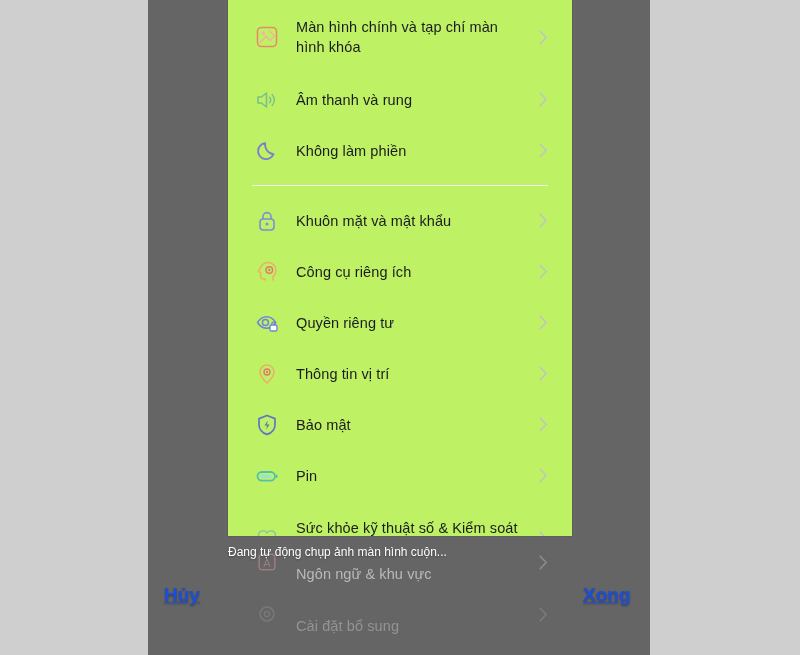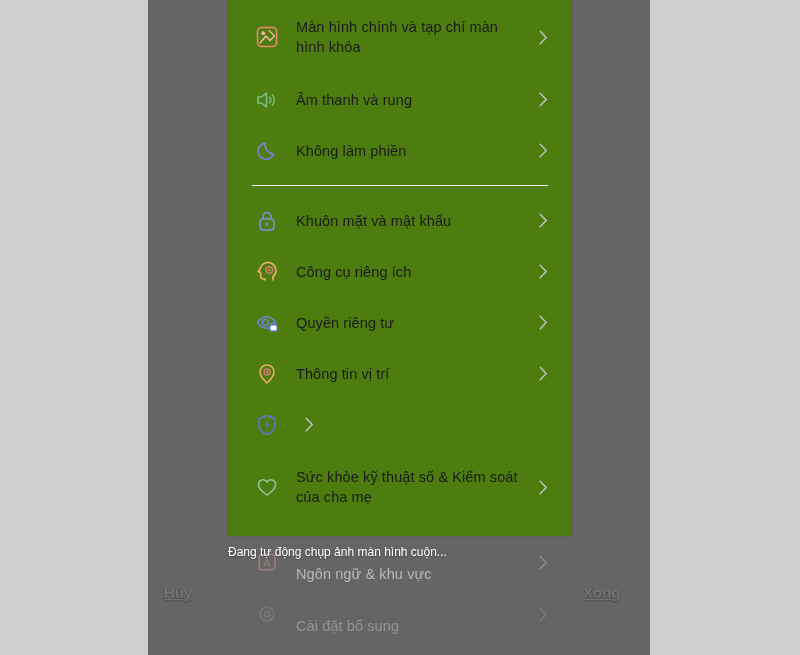--- a/index.html
+++ b/index.html
@@ -37,21 +37,21 @@
     background: #656565;
   }
 
   
   .phone-screen {
     position: absolute;
     top: 0;
     left: 228px;
     width: 344px;
     height: 536px;
-    background: #4d7c0f;
+    background: #bef264;
     overflow: hidden;
     box-shadow: 0 0 0 1px rgba(0,0,0,0.05);
   }
 
   .settings-list {
     position: absolute;
     top: 0;
     left: 0;
     width: 344px;
   }
@@ -118,23 +118,23 @@
     top: 544px;
     text-align: left;
     font-size: 12px;
     line-height: 1.42;
     font-weight: 400;
     color: #ffffff;
     text-shadow: 0 1px 2px rgba(0,0,0,0.35);
   }
   .ovl-btn {
     position: absolute;
-    font-size: 15px;
+    font-size: 19px;
     font-weight: 700;
-    color: #737373;
+    color: #1d4ed8;
     text-shadow: 0 1px 2px rgba(0,0,0,0.4);
     cursor: pointer;
     user-select: none;
     text-decoration: underline;
   }
   .ovl-btn.cancel { left: 164px; top: 584px; }
   .ovl-btn.done   { left: 583px; top: 584px; }
 
   svg { display: block; overflow: visible; }
 </style>
@@ -265,27 +265,43 @@
         </span>
       </div>
 
       <div class="row">
         <span class="row-icon">
           <svg width="26" height="26" viewBox="0 0 26 26">
             <path d="M13 3.5 L21 6.6 V12.4 C21 17 17.6 20.8 13 22.4 C8.4 20.8 5 17 5 12.4 V6.6 Z" fill="none" stroke="#6274c8" stroke-width="1.7" stroke-linejoin="round"></path>
             <path d="M13.8 8.4 L10.4 13.4 H13 L12.2 17.4 L15.6 12.4 H13 Z" fill="#6274c8"></path>
           </svg>
         </span>
-        <span class="chev">
-          <svg width="9" height="15" viewBox="0 0 9 15">
-              <path d="M1.2 1.2 L7.2 7.5 L1.2 13.8" fill="none" stroke="currentColor" stroke-width="1.5" stroke-linecap="round" stroke-linejoin="round"></path>
-            </svg>
-        </span>
-      </div>
-
+        <span class="row-label">Bảo mật</span>
+        <span class="chev">
+          <svg width="9" height="15" viewBox="0 0 9 15">
+              <path d="M1.2 1.2 L7.2 7.5 L1.2 13.8" fill="none" stroke="currentColor" stroke-width="1.5" stroke-linecap="round" stroke-linejoin="round"></path>
+            </svg>
+        </span>
+      </div>
+
+      <div class="row">
+        <span class="row-icon">
+          <svg width="26" height="26" viewBox="0 0 26 26">
+            <rect x="3.5" y="9" width="17.5" height="8.6" rx="4.3" fill="none" stroke="#4fc2ae" stroke-width="1.8"></rect>
+            <rect x="6.2" y="11.4" width="11" height="3.8" rx="1.9" fill="#9fe0d2"></rect>
+            <rect x="21.6" y="11.6" width="1.9" height="3.4" rx="0.9" fill="#4fc2ae"></rect>
+          </svg>
+        </span>
+        <span class="row-label">Pin</span>
+        <span class="chev">
+          <svg width="9" height="15" viewBox="0 0 9 15">
+              <path d="M1.2 1.2 L7.2 7.5 L1.2 13.8" fill="none" stroke="currentColor" stroke-width="1.5" stroke-linecap="round" stroke-linejoin="round"></path>
+            </svg>
+        </span>
+      </div>
 
       <div class="row tall">
         <span class="row-icon">
           <svg width="26" height="26" viewBox="0 0 26 26">
             <path d="M13 21 C13 21 4.5 15.8 4.5 10.4 A4.6 4.6 0 0 1 13 8 A4.6 4.6 0 0 1 21.5 10.4 C21.5 15.8 13 21 13 21 Z" fill="none" stroke="#8dc79a" stroke-width="1.6" stroke-linejoin="round"></path>
           </svg>
         </span>
         <span class="row-label">Sức khỏe kỹ thuật số &amp; Kiểm soát của cha mẹ</span>
         <span class="chev">
           <svg width="9" height="15" viewBox="0 0 9 15">

